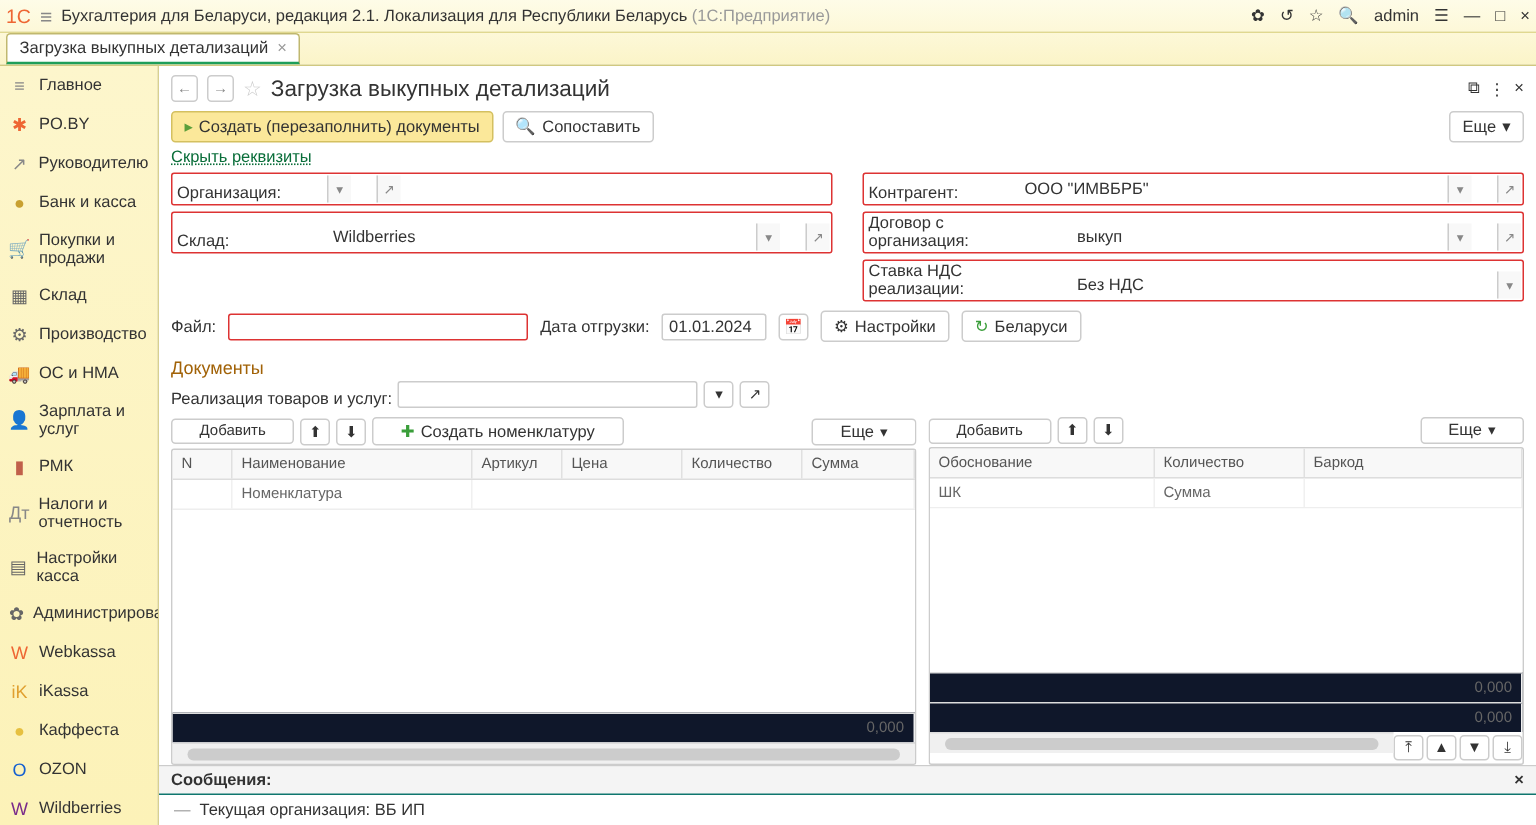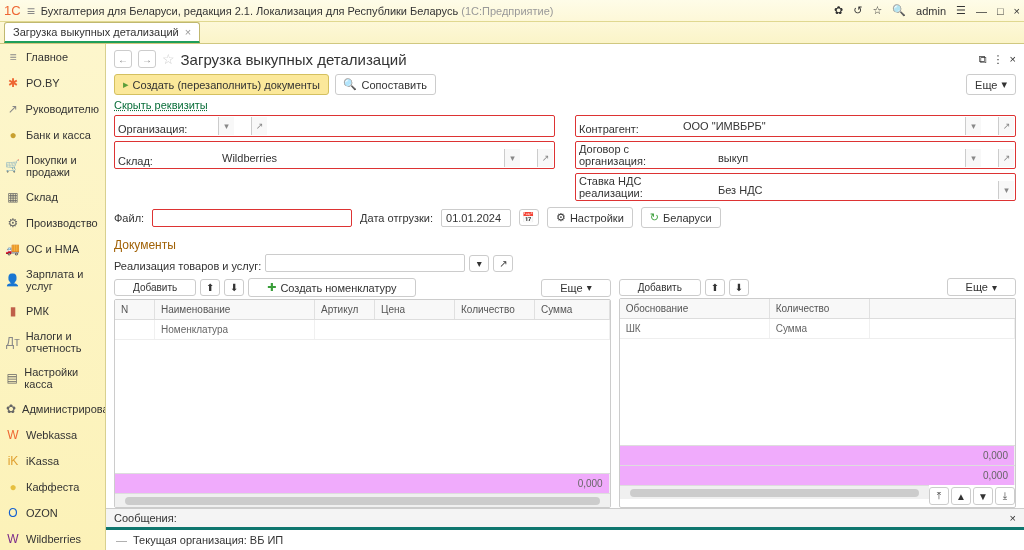--- a/index.html
+++ b/index.html
@@ -48,27 +48,27 @@
 .panel-tb{display:flex;gap:4px;align-items:center;padding:2px 0}
 .btn-sm{border:1px solid #ccc;border-radius:3px;padding:2px 18px;background:#fff;cursor:pointer;font-size:10px;display:inline-flex;align-items:center;gap:4px}
 .btn-ico{width:20px;padding:2px 0;justify-content:center}
 .spacer{flex:1}
 .grid{flex:1;border:1px solid #ccc;border-radius:2px;overflow:hidden;display:flex;flex-direction:column}
 .ghead{display:flex;background:#f8f8f8;border-bottom:1px solid #ddd}
 .gh{padding:4px 6px;font-size:10px;color:#555;border-right:1px solid #e0e0e0}
 .grow{display:flex;border-bottom:1px solid #eee}
 .gc{padding:4px 6px;font-size:10px;color:#666;border-right:1px solid #f0f0f0}
 .gbody{flex:1;overflow:auto;background:#fff}
-.gfoot{display:flex;border-top:1px solid #ddd;background:#f0abfc}
+.gfoot{display:flex;border-top:1px solid #ddd;background:#0f172a}
 .gfoot .gc{text-align:right;padding:4px 6px}
 .hscroll{height:14px;background:#f0f0f0;border-top:1px solid #ddd;position:relative}
 .hscroll::before{content:"";position:absolute;left:10px;right:10px;top:3px;height:8px;background:#ccc;border-radius:4px}
 .panel-navbtns{display:flex;gap:2px;padding:2px 0}
 .messages{border-top:1px solid #ccc;background:#fff}
-.msg-head{background:#f4f4f4;padding:3px 8px;font-size:11px;font-weight:normal;display:flex;justify-content:space-between;border-bottom:3px solid #0f766e}
+.msg-head{background:#f4f4f4;padding:3px 8px;font-size:11px;font-weight:bold;display:flex;justify-content:space-between;border-bottom:1px solid #0f766e}
 .msg-row{padding:4px 10px;font-size:11px;color:#555;display:flex;gap:6px;align-items:center}
 .msg-row::before{content:"—";color:#999}
 .c-green{color:#3a9e3a}
 .eshe-right{margin-left:auto}
 </style>
 </head>
 <body>
 
 <div class="topbar">
   <span class="logo">1C</span>
@@ -291,20 +291,21 @@
           <span class="btn-sm">Добавить</span>
           <span class="btn-sm btn-ico">⬆</span>
           <span class="btn-sm btn-ico">⬇</span>
           <span class="spacer"></span>
           <span class="btn-sm"><span>Еще</span> ▾</span>
         </div>
         <div class="grid">
           <div class="ghead">
             <span class="gh" style="width:150px">Обоснование</span>
             <span class="gh" style="width:100px">Количество</span>
+            <span class="gh" style="flex:1">Баркод</span>
           </div>
           <div class="grow">
             <span class="gc" style="width:150px">ШК</span>
             <span class="gc" style="width:100px">Сумма</span>
             <span class="gc" style="flex:1"></span>
           </div>
           <div class="gbody"></div>
           <div class="gfoot">
             <span class="gc" style="flex:1;text-align:right">0,000</span>
           </div>

